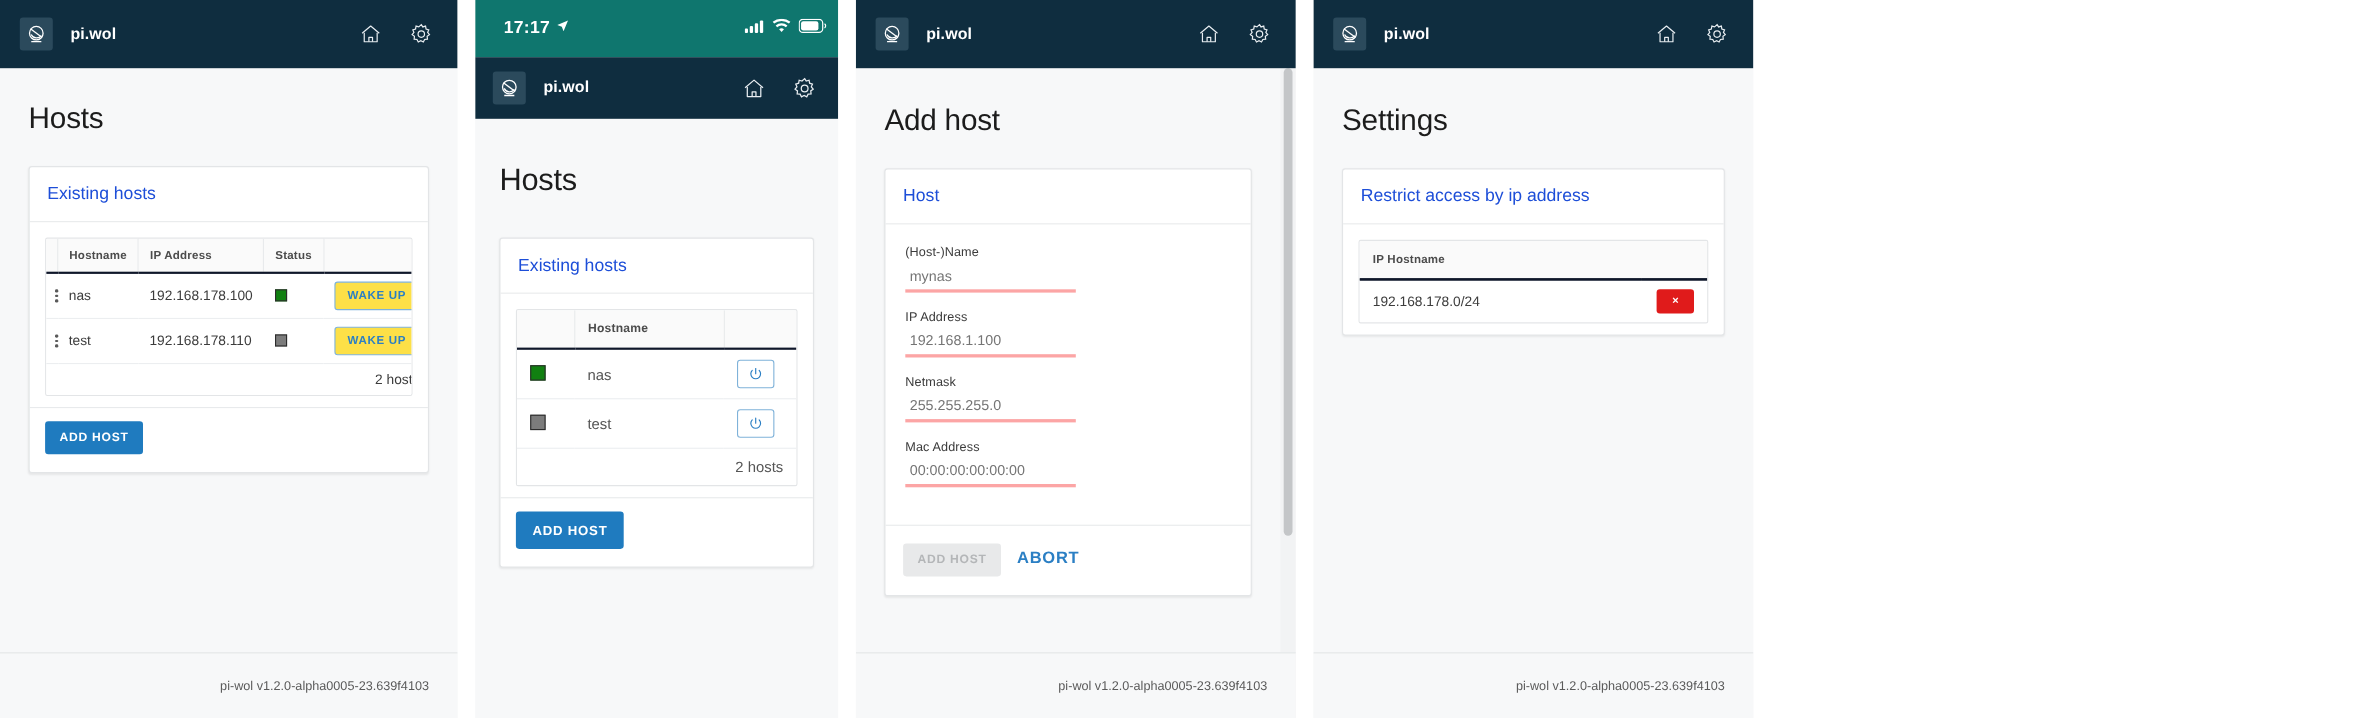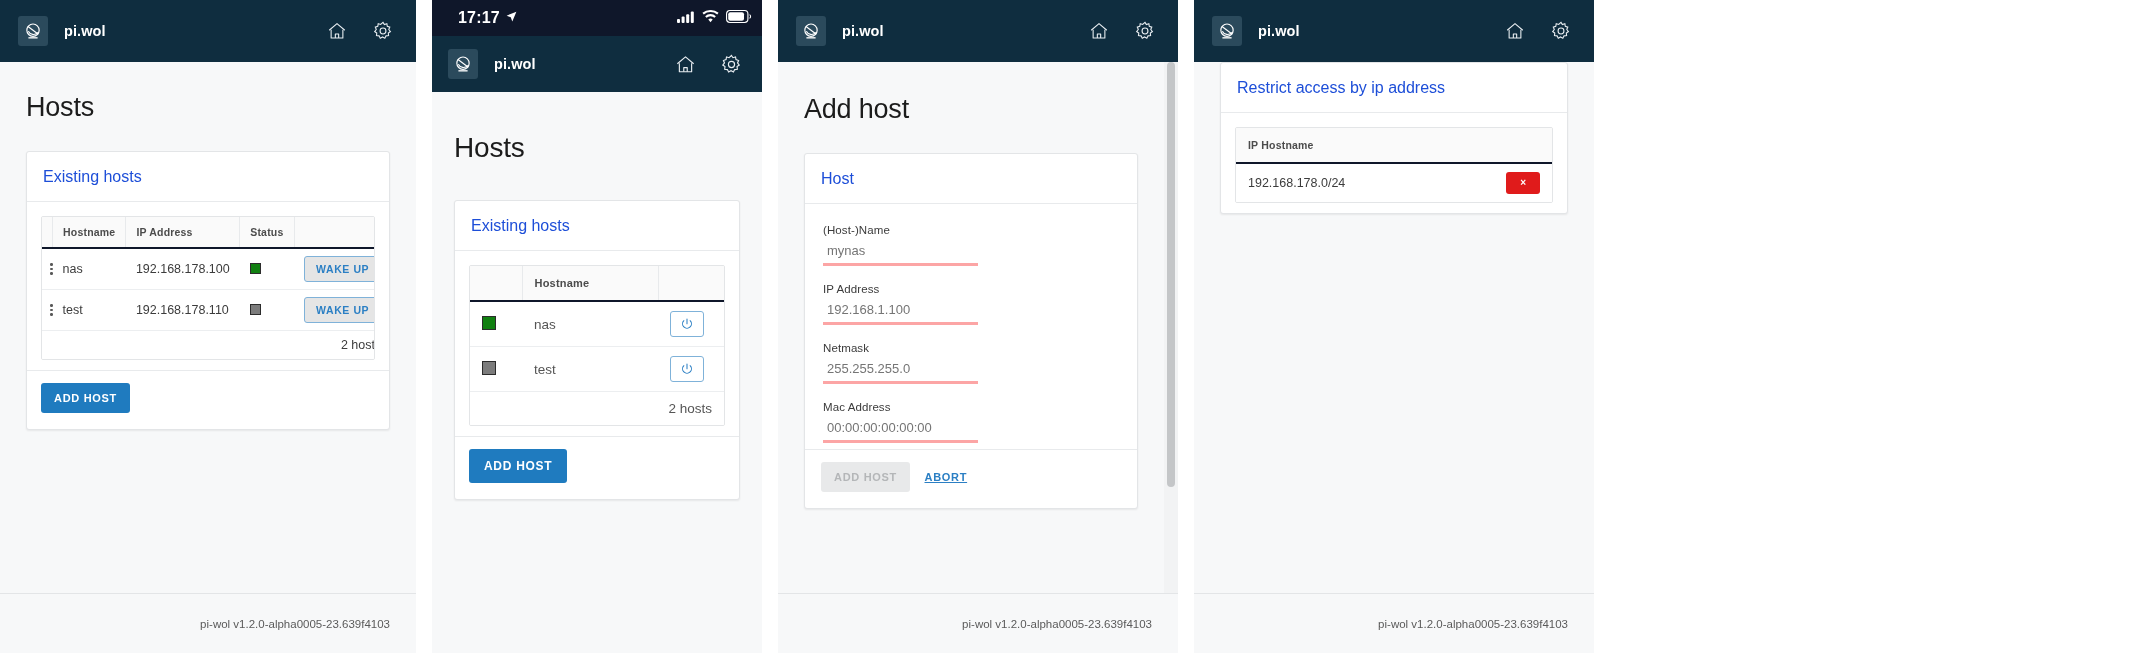--- a/index.html
+++ b/index.html
@@ -36,21 +36,21 @@
   }
   .appbar-spacer { flex: 1 1 auto; }
   .bar-icon {
     width: 30px; height: 30px; display: flex; align-items: center; justify-content: center;
     margin-left: 16px; flex: none;
   }
   .bar-icon svg { display: block; }
 
   
   .statusbar {
-    height: 36px; background: #0f172a; display: flex; align-items: center;
+    height: 52px; background: #0f766e; display: flex; align-items: center;
     padding: 0 10px 0 26px; color: #fff; flex: none;
   }
   .sb-time { font-size: 16px; font-weight: 700; letter-spacing: .2px; }
   .sb-loc { margin-left: 5px; display: inline-block; }
   .sb-spacer { flex: 1 1 auto; }
   .sb-right { display: flex; align-items: center; gap: 7px; }
 
   
   .page { padding: 0 26px; position: relative; }
   .page.mobile { padding: 0 22px; }
@@ -99,34 +99,34 @@
   .st-off { background: #7c7c7c; }
   .btn-cell { text-align: right; padding-right: 10px !important; }
   .tbl-foot-row td {
     background: #fafafa; text-align: right; font-size: 11px; color: #555;
     padding: 9px 10px; border-top: 1px solid #e3e5e7; border-bottom: none;
   }
 
   
   .btn-outline {
     display: inline-block; border: 1px solid #7fb2d9; border-radius: 3px;
-    color: #2b7fc4; background: #e5e5e5; font-size: 10.5px; font-weight: 700;
+    color: #2b7fc4; background: #fde047; font-size: 10.5px; font-weight: 700;
     letter-spacing: .6px; padding: 6px 11px; cursor: pointer; white-space: nowrap;
   }
   .btn-primary {
     display: inline-block; background: #1f7bbf; color: #fff; border: none; border-radius: 3px;
     font-size: 11px; font-weight: 700; letter-spacing: .7px; padding: 9px 13px; cursor: pointer;
   }
   .btn-disabled {
     display: inline-block; background: #e8e9ea; color: #b4b6b8; border: none; border-radius: 3px;
     font-size: 11px; font-weight: 700; letter-spacing: .7px; padding: 9px 13px; cursor: default;
   }
   .btn-text {
     display: inline-block; color: #2b7fc4; background: transparent; border: none;
-    font-size: 11px; font-weight: 700; letter-spacing: .7px; padding: 9px 10px; cursor: pointer; text-decoration: underline;
+    font-size: 15px; font-weight: 700; letter-spacing: .7px; padding: 9px 10px; cursor: pointer;
   }
   .btn-danger {
     display: inline-block; background: #e01b1b; color: #fff; border: none; border-radius: 3px;
     font-size: 10px; font-weight: 600; padding: 6px 14px; cursor: pointer; line-height: 1;
     height: 22px;
   }
   .btn-power {
     display: inline-flex; align-items: center; justify-content: center;
     width: 34px; height: 26px; border: 1px solid #7fb2d9; border-radius: 3px;
     background: #fff; cursor: pointer;
@@ -432,21 +432,21 @@
             <input class="field-input" type="text" placeholder="mynas" style="">
           </div>
           <div class="field">
             <div class="field-label">IP Address</div>
             <input class="field-input" type="text" placeholder="192.168.1.100" style="">
           </div>
           <div class="field">
             <div class="field-label">Netmask</div>
             <input class="field-input" type="text" placeholder="255.255.255.0" style="">
           </div>
-          <div class="field" style="margin-bottom:0">
+          <div class="field" style="margin-bottom:28px">
             <div class="field-label">Mac Address</div>
             <input class="field-input" type="text" placeholder="00:00:00:00:00:00" style="">
           </div>
         </div>
         <div class="card-foot" style="padding:12px 16px 16px 16px">
           <span class="btn-disabled">ADD HOST</span>
           <span class="btn-text">ABORT</span>
         </div>
       </div>
     </div>
@@ -479,20 +479,21 @@
       </div>
       <div class="bar-icon">
         <svg width="22" height="22" viewBox="0 0 24 24" fill="none" stroke="#e8edf1" stroke-width="1.2">
           <circle cx="12" cy="12" r="3.2"></circle>
           <path d="M12 2.6 l1.5 2.3 2.7-.8 .5 2.8 2.7 .9 -1.1 2.6 1.8 2.2 -2.3 1.6 .3 2.8 -2.8 .3 -1.3 2.5 -2.5-1.3 -2.5 1.3 -1.3-2.5 -2.8-.3 .3-2.8 -2.3-1.6 1.8-2.2 -1.1-2.6 2.7-.9 .5-2.8 2.7 .8z"></path>
         </svg>
       </div>
     </div>
 
     <div class="page">
+      <div class="page-title">Settings</div>
 
       <div class="card">
         <div class="card-head">Restrict access by ip address</div>
         <div class="card-body">
           <div class="tbl-wrap">
             <table class="tbl">
               <thead>
                 <tr>
                   <th colspan="2" style="padding:11px 12px">IP Hostname</th>
                 </tr>

